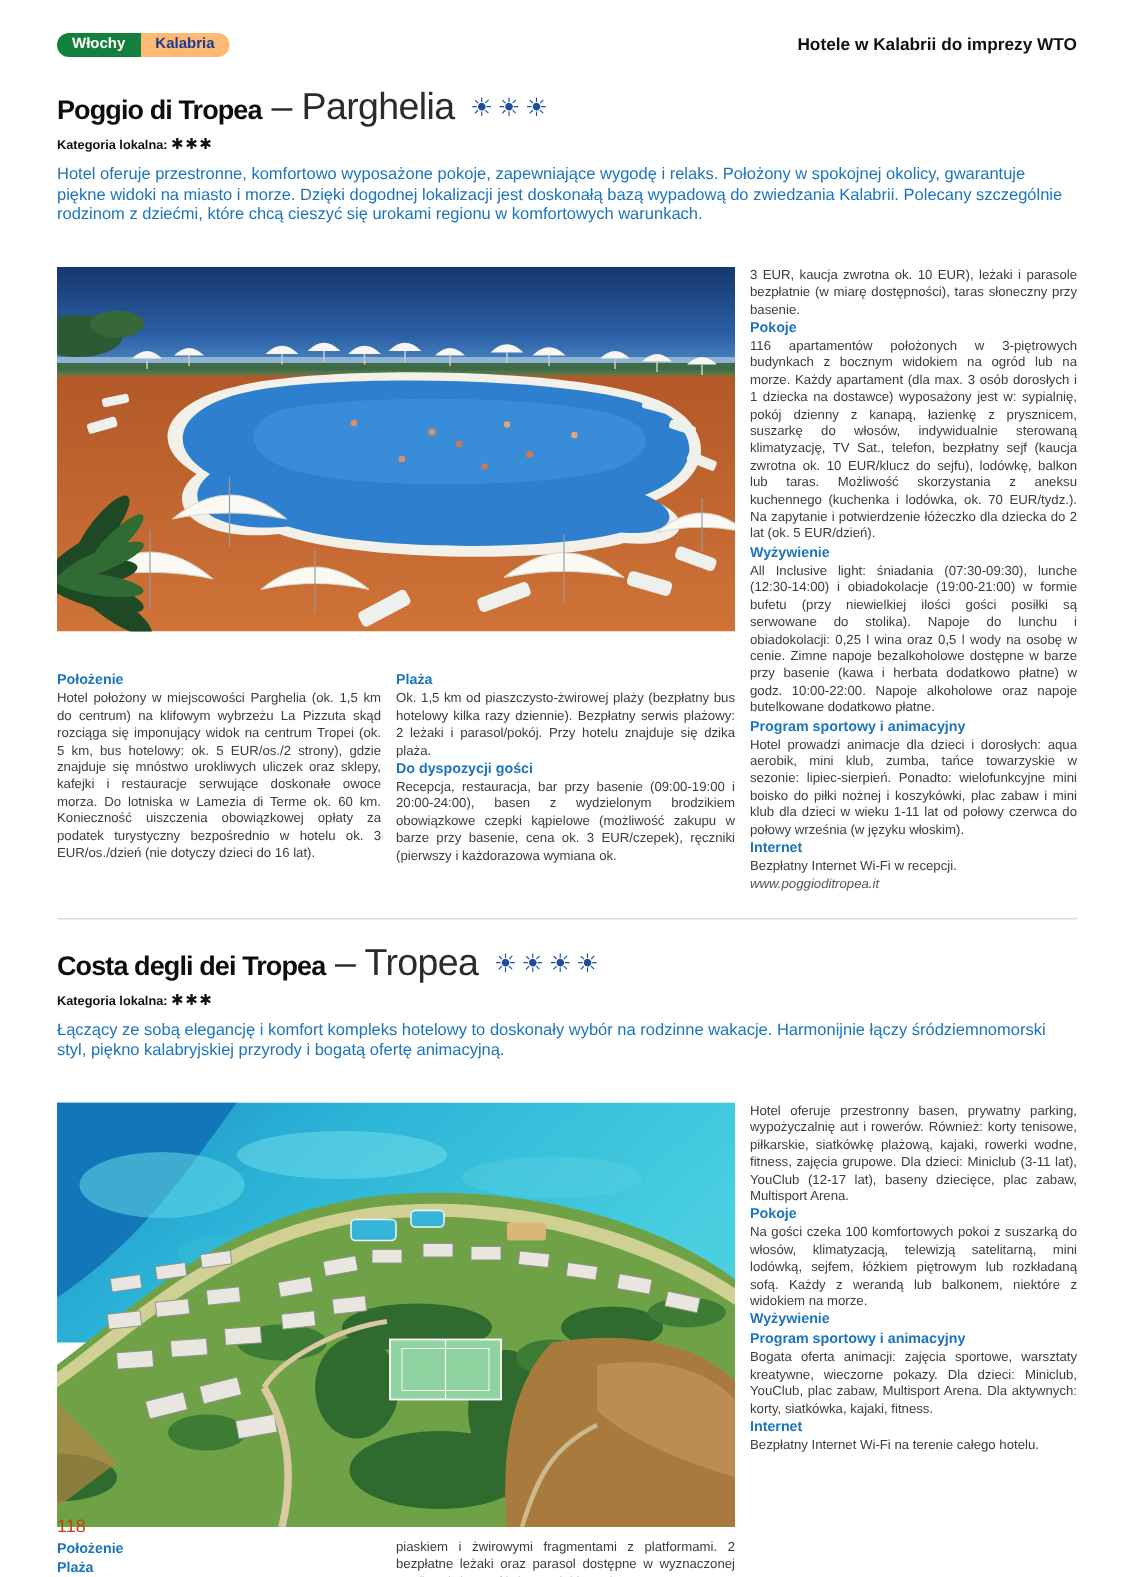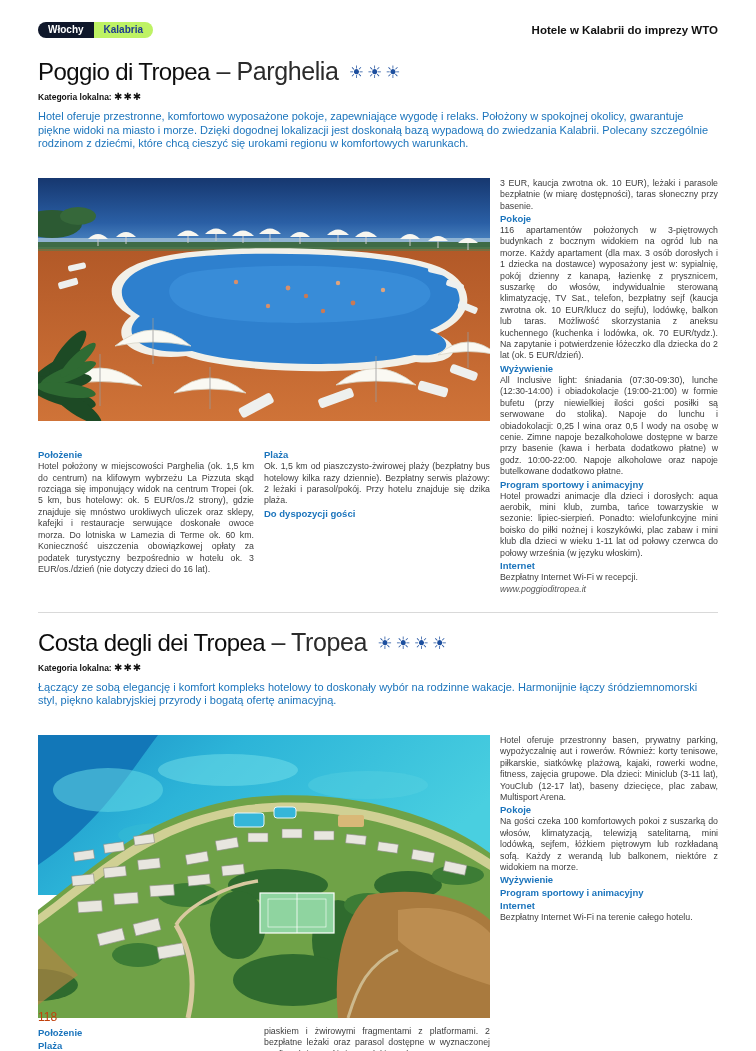--- a/index.html
+++ b/index.html
@@ -9,27 +9,27 @@
     font-family:"Liberation Sans","DejaVu Sans",sans-serif;
     color:#3c3c3c;
     -webkit-font-smoothing:antialiased;
   }
   .page{position:absolute;inset:0;padding:22px 38px 0 38px;box-sizing:border-box;}
 
   
   .topbar{display:flex;justify-content:space-between;align-items:flex-start;height:20px;}
   .tags{display:inline-flex;}
   .tag{font-size:10px;font-weight:bold;padding:2px 10px 3px 10px;line-height:11px;}
-  .tag-blue{background:#0f172a;color:#ffffff;border-radius:8px 0 0 8px;}
-  .tag-yellow{background:#bef264;color:#1d3a8f;border-radius:0 8px 8px 0;text-align:center;}
+  .tag-blue{background:#15803d;color:#ffffff;border-radius:8px 0 0 8px;}
+  .tag-yellow{background:#fdba74;color:#1d3a8f;border-radius:0 8px 8px 0;text-align:center;}
   .hdr-right{font-size:11.5px;font-weight:bold;color:#111;padding-top:2px;}
 
   
   .hotel-title{margin-top:14px;line-height:30px;white-space:nowrap;}
-  .t-bold{font-size:24px;font-weight:normal;color:#0d0d0d;letter-spacing:-0.6px;}
+  .t-bold{font-size:18px;font-weight:bold;color:#0d0d0d;letter-spacing:-0.6px;}
   .t-light{font-size:25px;font-weight:400;color:#2b2b2b;letter-spacing:-0.4px;}
   .suns{font-size:17px;color:#1d4f9e;letter-spacing:3px;margin-left:6px;vertical-align:2px;}
   .cat{font-size:8.5px;margin-top:1px;color:#111;}
   .cat-label{font-weight:bold;}
   .cat-stars{font-size:10px;letter-spacing:1px;}
   .intro{color:#1b74bc;font-size:11px;line-height:13.6px;margin:8px 0 0 0;}
 
   
   .hgrid{display:grid;grid-template-columns:216px 226px 218px;column-gap:10px;margin-top:27px;}
   .photo{grid-column:1 / 3;grid-row:1;border:0;}
@@ -224,20 +224,21 @@
 
       <div class="colleft">
         <p class="h">Położenie</p>
         <p class="p">Hotel położony w miejscowości Parghelia (ok. 1,5 km do centrum) na klifowym wybrzeżu La Pizzuta skąd rozciąga się imponujący widok na centrum Tropei (ok. 5 km, bus hotelowy: ok. 5 EUR/os./2 strony), gdzie znajduje się mnóstwo urokliwych uliczek oraz sklepy, kafejki i restauracje serwujące doskonałe owoce morza. Do lotniska w Lamezia di Terme ok. 60 km. Konieczność uiszczenia obowiązkowej opłaty za podatek turystyczny bezpośrednio w hotelu ok. 3 EUR/os./dzień (nie dotyczy dzieci do 16 lat).</p>
       </div>
 
       <div class="colmid">
         <p class="h">Plaża</p>
         <p class="p">Ok. 1,5 km od piaszczysto-żwirowej plaży (bezpłatny bus hotelowy kilka razy dziennie). Bezpłatny serwis plażowy: 2 leżaki i parasol/pokój. Przy hotelu znajduje się dzika plaża.</p>
         <p class="h">Do dyspozycji gości</p>
+        <p class="p">Recepcja, restauracja, bar przy basenie (09:00-19:00 i 20:00-24:00), basen z wydzielonym brodzikiem obowiązkowe czepki kąpielowe (możliwość zakupu w barze przy basenie, cena ok. 3 EUR/czepek), ręczniki (pierwszy i każdorazowa wymiana ok.</p>
       </div>
     </div>
   </div>
 
   <hr class="divider">
 
   <div>
     <div class="hotel-title">
       <span class="t-bold">Costa degli dei Tropea</span><span class="t-light"> – Tropea</span>
       <span class="suns">☀☀☀☀</span>
@@ -327,20 +328,21 @@
           <path d="M310,283 C320,250 330,230 360,215" stroke="#cdb98d" stroke-width="3" fill="none"></path>
         </svg>
       </div>
 
       <div class="colright">
         <p class="p">Hotel oferuje przestronny basen, prywatny parking, wypożyczalnię aut i rowerów. Również: korty tenisowe, piłkarskie, siatkówkę plażową, kajaki, rowerki wodne, fitness, zajęcia grupowe. Dla dzieci: Miniclub (3-11 lat), YouClub (12-17 lat), baseny dziecięce, plac zabaw, Multisport Arena.</p>
         <p class="h">Pokoje</p>
         <p class="p">Na gości czeka 100 komfortowych pokoi z suszarką do włosów, klimatyzacją, telewizją satelitarną, mini lodówką, sejfem, łóżkiem piętrowym lub rozkładaną sofą. Każdy z werandą lub balkonem, niektóre z widokiem na morze.</p>
         <p class="h">Wyżywienie</p>
         <p class="h">Program sportowy i animacyjny</p>
+        <p class="p">Bogata oferta animacji: zajęcia sportowe, warsztaty kreatywne, wieczorne pokazy. Dla dzieci: Miniclub, YouClub, plac zabaw, Multisport Arena. Dla aktywnych: korty, siatkówka, kajaki, fitness.</p>
         <p class="h">Internet</p>
         <p class="p">Bezpłatny Internet Wi-Fi na terenie całego hotelu.</p>
       </div>
 
       <div class="colleft">
         <p class="h">Położenie</p>
         <p class="h">Plaża</p>
 
       </div>
 

